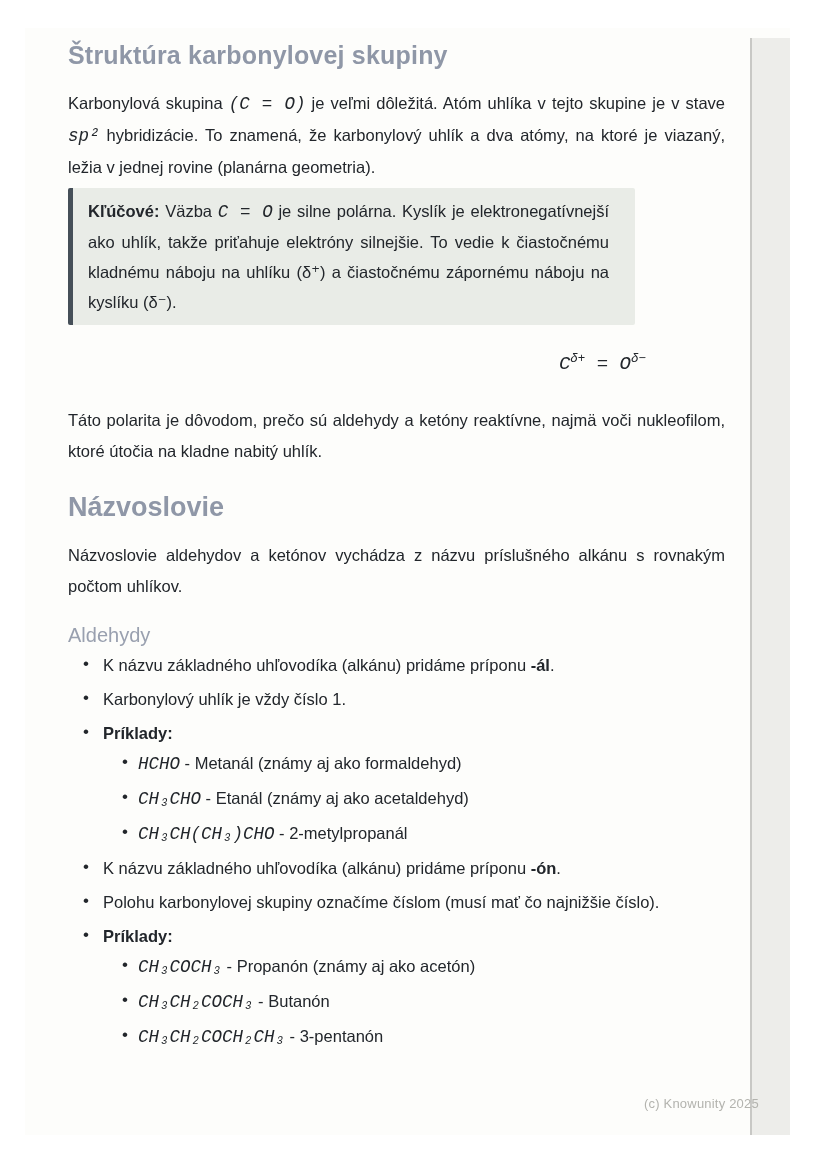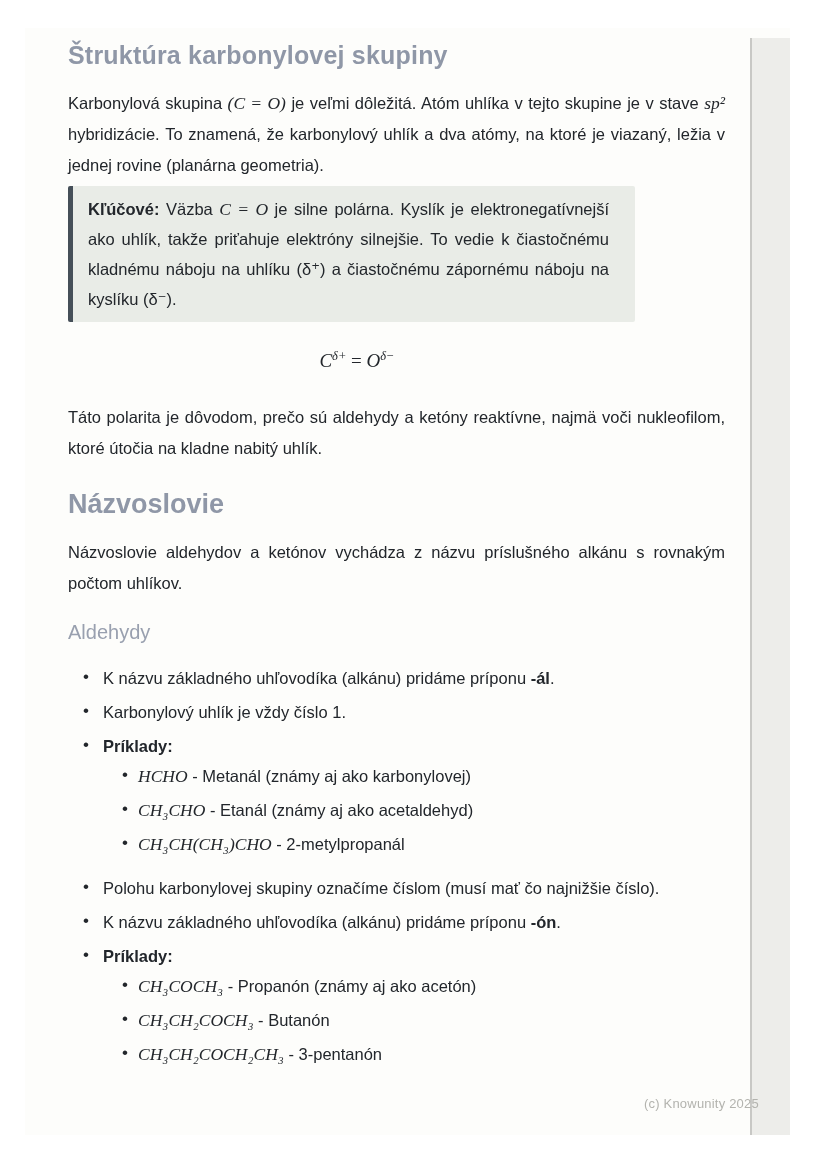--- a/index.html
+++ b/index.html
@@ -45,49 +45,49 @@
 
   p.body {
     font-size: 16.5px; line-height: 31px;
     text-align: justify;
     color: var(--body_text, #22262b);
   }
   .p-intro { margin-top: 18px; }
   .p-after { margin-top: 18px; }
 
   .chem {
-    font-family: Liberation Serif, serif;
+    font-family: Liberation Mono, monospace;
     font-style: italic;
     font-size: 17.5px;
   }
 
   .callout {
     margin-top: 5px;
     width: 567px;
     background: var(--callout_bg, #e9ece7);
     border-left: 5px solid var(--callout_bar, #454f58);
     padding: 8px 26px 8px 15px;
     border-radius: 2px;
   }
   .callout p.body { line-height: 30px; }
 
   .formula-block {
     width: 578px;
-    text-align: center;
+    text-align: right;
     margin: 28px 0 30px 0;
   }
   .formula-block .chem { font-size: 19px; }
   .formula-block sup {
     font-size: 12.5px;
     vertical-align: super;
     line-height: 0;
   }
   .formula-block .eq { font-style: normal; }
 
-  ul.list { list-style: none; margin-top: 22px; }
+  ul.list { list-style: none; margin-top: 6px; }
   ul.list > li {
     position: relative;
     padding-left: 35px;
     font-size: 16.5px;
     line-height: 22px;
     margin-bottom: 12px;
     color: var(--body_text, #22262b);
   }
   ul.list > li::before {
     content: "\2022";
@@ -138,31 +138,31 @@
       <p class="body p-after">Názvoslovie aldehydov a ketónov vychádza z názvu príslušného alkánu s rovnakým počtom uhlíkov.</p>
 
       <h3>Aldehydy</h3>
 
       <ul class="list">
         <li><span>K názvu základného uhľovodíka (alkánu) pridáme príponu </span><strong>-ál</strong><span>.</span></li>
         <li>Karbonylový uhlík je vždy číslo 1.</li>
         <li>
           <strong>Príklady:</strong>
           <ul class="list nested">
-            <li><span class="chem">HCHO</span><span> - Metanál (známy aj ako karbonylovej)</span></li>
+            <li><span class="chem">HCHO</span><span> - Metanál (známy aj ako formaldehyd)</span></li>
             <li><span class="chem">CH₃CHO</span><span> - Etanál (známy aj ako acetaldehyd)</span></li>
             <li><span class="chem">CH₃CH(CH₃)CHO</span><span> - 2-metylpropanál</span></li>
           </ul>
         </li>
       </ul>
 
 
       <ul class="list">
+        <li><span>K názvu základného uhľovodíka (alkánu) pridáme príponu </span><strong>-ón</strong><span>.</span></li>
         <li>Polohu karbonylovej skupiny označíme číslom (musí mať čo najnižšie číslo).</li>
-        <li><span>K názvu základného uhľovodíka (alkánu) pridáme príponu </span><strong>-ón</strong><span>.</span></li>
         <li>
           <strong>Príklady:</strong>
           <ul class="list nested">
             <li><span class="chem">CH₃COCH₃</span><span> - Propanón (známy aj ako acetón)</span></li>
             <li><span class="chem">CH₃CH₂COCH₃</span><span> - Butanón</span></li>
             <li><span class="chem">CH₃CH₂COCH₂CH₃</span><span> - 3-pentanón</span></li>
           </ul>
         </li>
       </ul>
 

